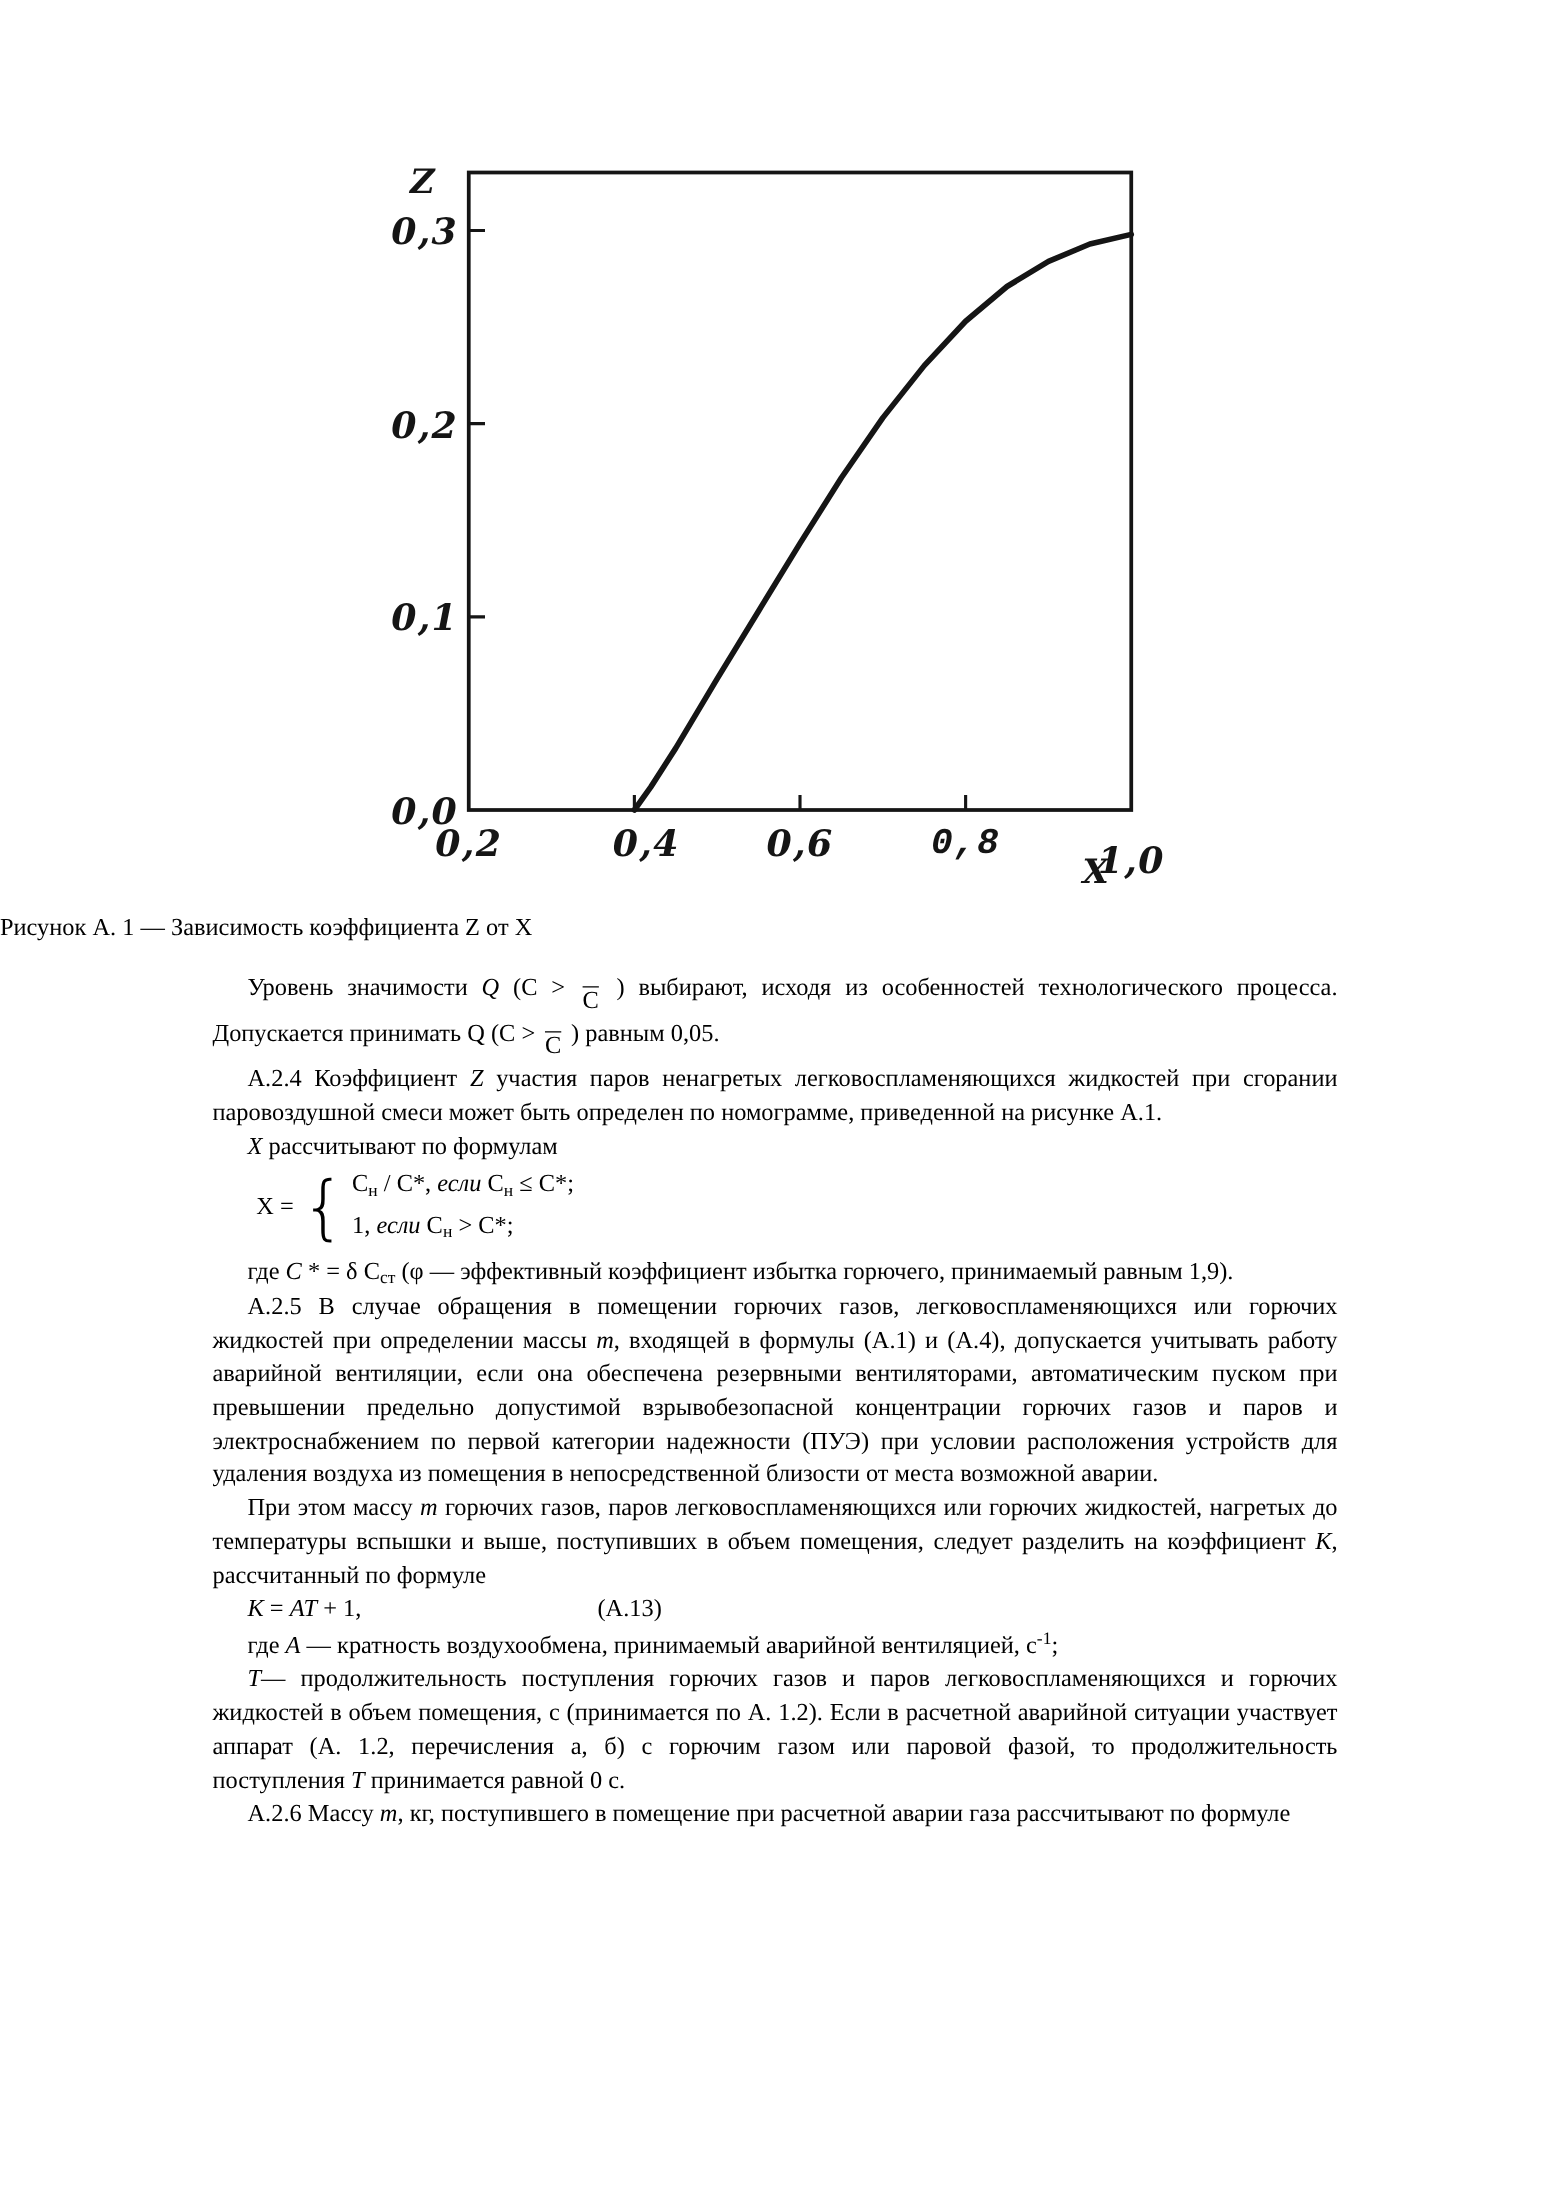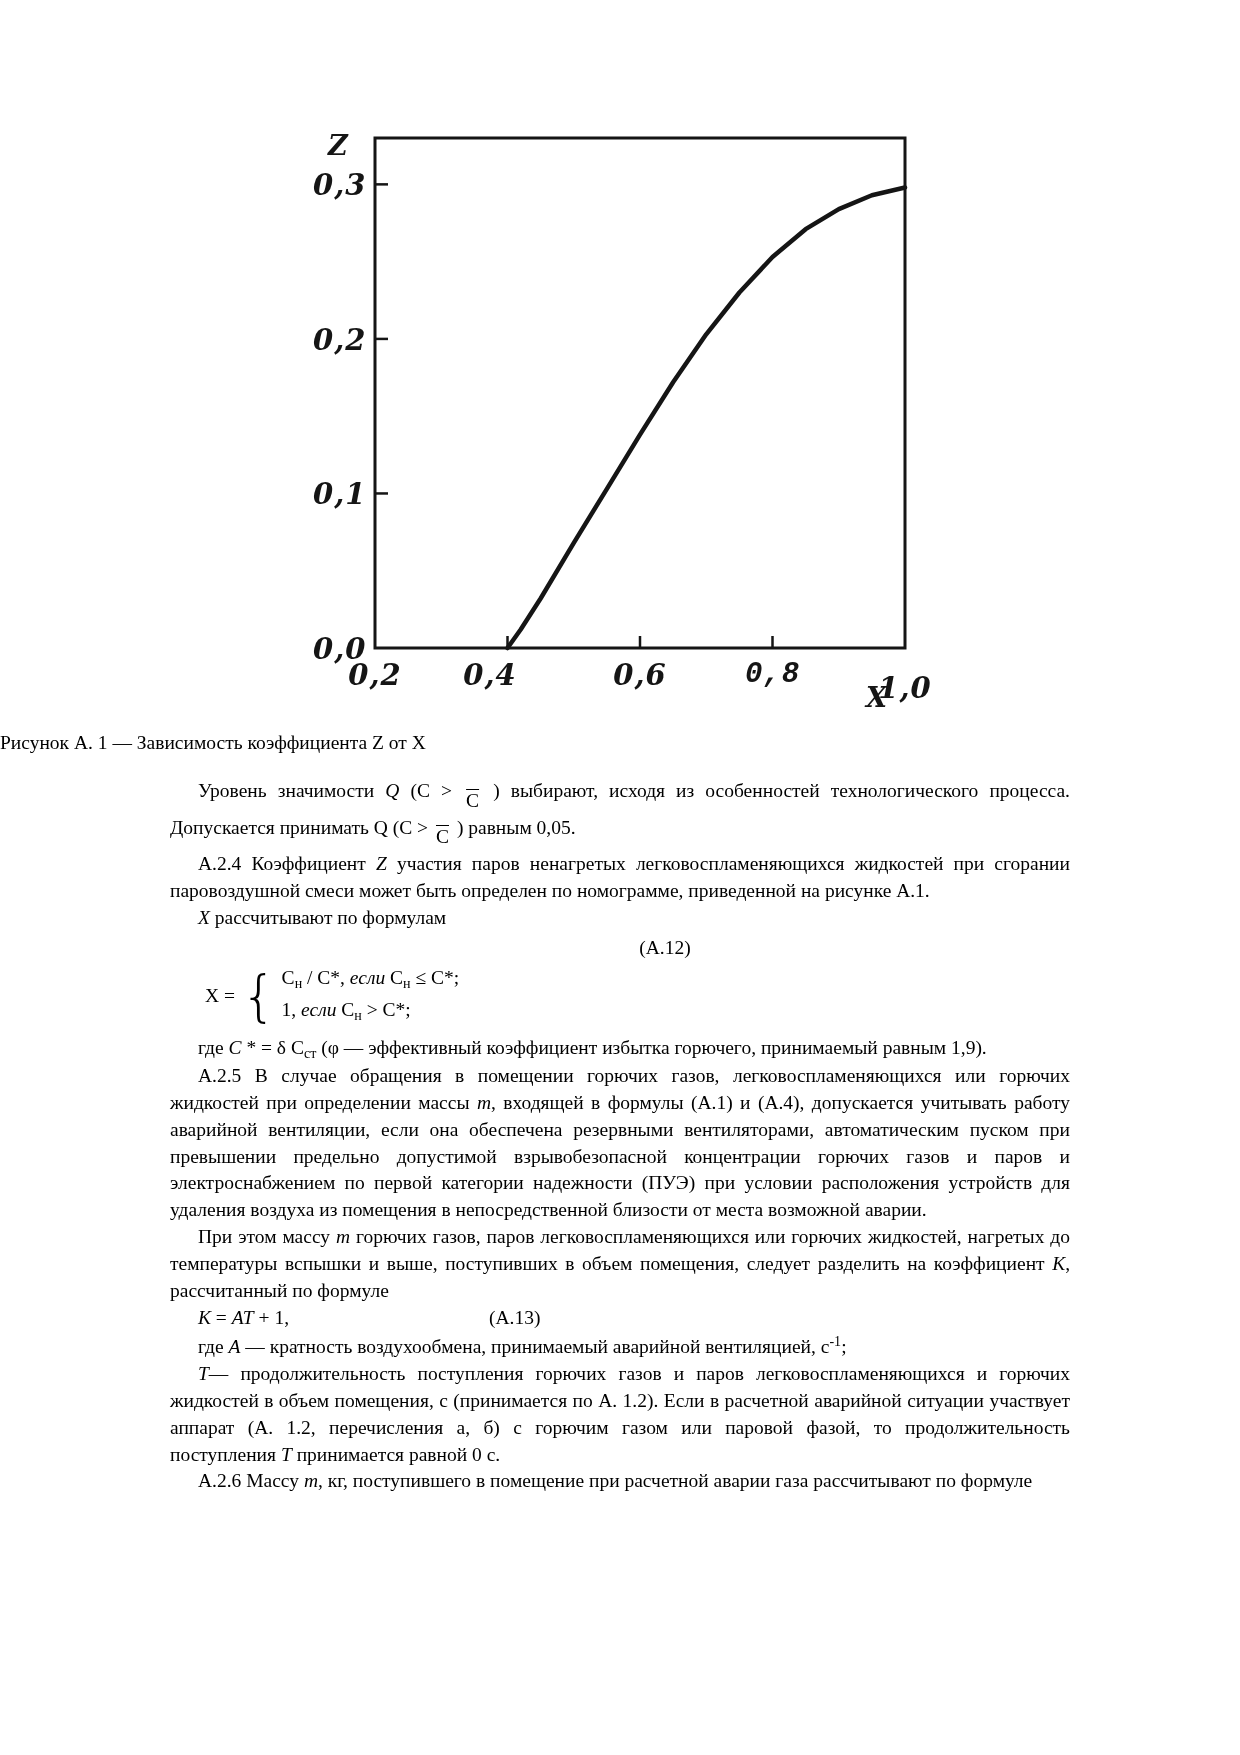--- a/index.html
+++ b/index.html
@@ -50,21 +50,21 @@
   .formula { display:flex; align-items:center; margin:2px 0 6px 35px; }
   .f-lhs { margin-right:6px; }
   .f-brace {
     font-family:"DejaVu Sans", sans-serif;
     font-size:56px; line-height:1; font-weight:300; margin-right:5px;
   }
   .f-cases { display:inline-flex; flex-direction:column; }
   .f-row { line-height:27px; }
 
   .eq-line { position:relative; text-indent:28px; }
-  .eqnum { position:absolute; top:0; text-indent:0;margin-left:11px; }
+  .eqnum { position:absolute; top:0; text-indent:0; }
   .eqnum-a13 { left:308px; }
   .eqnum-a14 { left:370px; }
 </style>
 </head>
 <body>
 
 <div class="page">
 
   <div class="chart-wrap">
     <svg class="chart-svg" width="620" height="580">
@@ -75,41 +75,40 @@
           <line x1="462.50000000000006" y1="518" x2="462.50000000000006" y2="506"></line>
           <line x1="65" y1="363.45454545454544" x2="78" y2="363.45454545454544"></line>
           <line x1="65" y1="208.90909090909088" x2="78" y2="208.90909090909088"></line>
           <line x1="65" y1="54.363636363636374" x2="78" y2="54.363636363636374"></line>
         </g>
       <polyline class="curve" points="197.5,518.0 210.7,499.5 230.6,468.5 263.8,412.9 296.9,358.8 330.0,304.7 363.1,252.2 396.2,204.3 429.4,162.5 462.5,127.0 495.6,99.2 528.8,79.1 561.9,65.2 595.0,57.5"></polyline>
     </svg>
     <span class="axis-letter axis-z">Z</span>
     <span class="axis-letter axis-x">X</span>
   <span class="tick-label x-tick" style="left: 35px; top: 528px;">0,2</span>
-      <span class="tick-label x-tick" style="left: 150px; top: 528px;">0,4</span>
+      <span class="tick-label x-tick" style="left: 177px; top: 528px;">0,4</span>
       <span class="tick-label x-tick" style="left: 300px; top: 528px;">0,6</span>
       <span class="tick-label x-tick" style="left: 432.5px; top: 528px; font-family: Liberation Mono, monospace;">0,8</span>
       <span class="tick-label x-tick" style="left: 565px; top: 528px; margin-top: 13px;">1,0</span>
       <span class="tick-label y-tick" style="left: 3px; top: 502px;">0,0</span>
       <span class="tick-label y-tick" style="left: 3px; top: 347.455px;">0,1</span>
       <span class="tick-label y-tick" style="left: 3px; top: 192.909px;">0,2</span>
       <span class="tick-label y-tick" style="left: 3px; top: 38.3636px;">0,3</span>
     </div>
 
   <div class="caption">Рисунок А. 1 — Зависимость коэффициента Z от X</div>
 
   <div class="doc-body">
 
     <p class="para"><span>Уровень значимости </span><span class="i">Q</span><span> (С &gt; </span><span class="cbar">С</span><span> ) выбирают, исходя из особенностей технологического процесса. Допускается принимать Q (С &gt; </span><span class="cbar">С</span><span> ) равным 0,05.</span></p>
 
     <p class="para"><span>А.2.4 Коэффициент </span><span class="i">Z</span><span> участия паров ненагретых легковоспламеняющихся жидкостей при сгорании паровоздушной смеси может быть определен по номограмме, приведенной на рисунке А.1.</span></p>
 
     <p class="para"><span class="i">Х</span><span> рассчитывают по формулам</span></p>
 
-    <div class="eqnum-line">(А.12)</div>
 
     <div class="formula">
       <span class="f-lhs"><span>X =</span></span>
       <span class="f-brace">{</span>
       <span class="f-cases">
         <span class="f-row"><span>С</span><span class="sub">н</span><span> / С*, </span><span class="i">если</span><span>  С</span><span class="sub">н</span><span> ≤ С*;</span></span>
         <span class="f-row"><span>1, </span><span class="i">если</span><span>  С</span><span class="sub">н</span><span> &gt; С*;</span></span>
       </span>
     </div>
 

